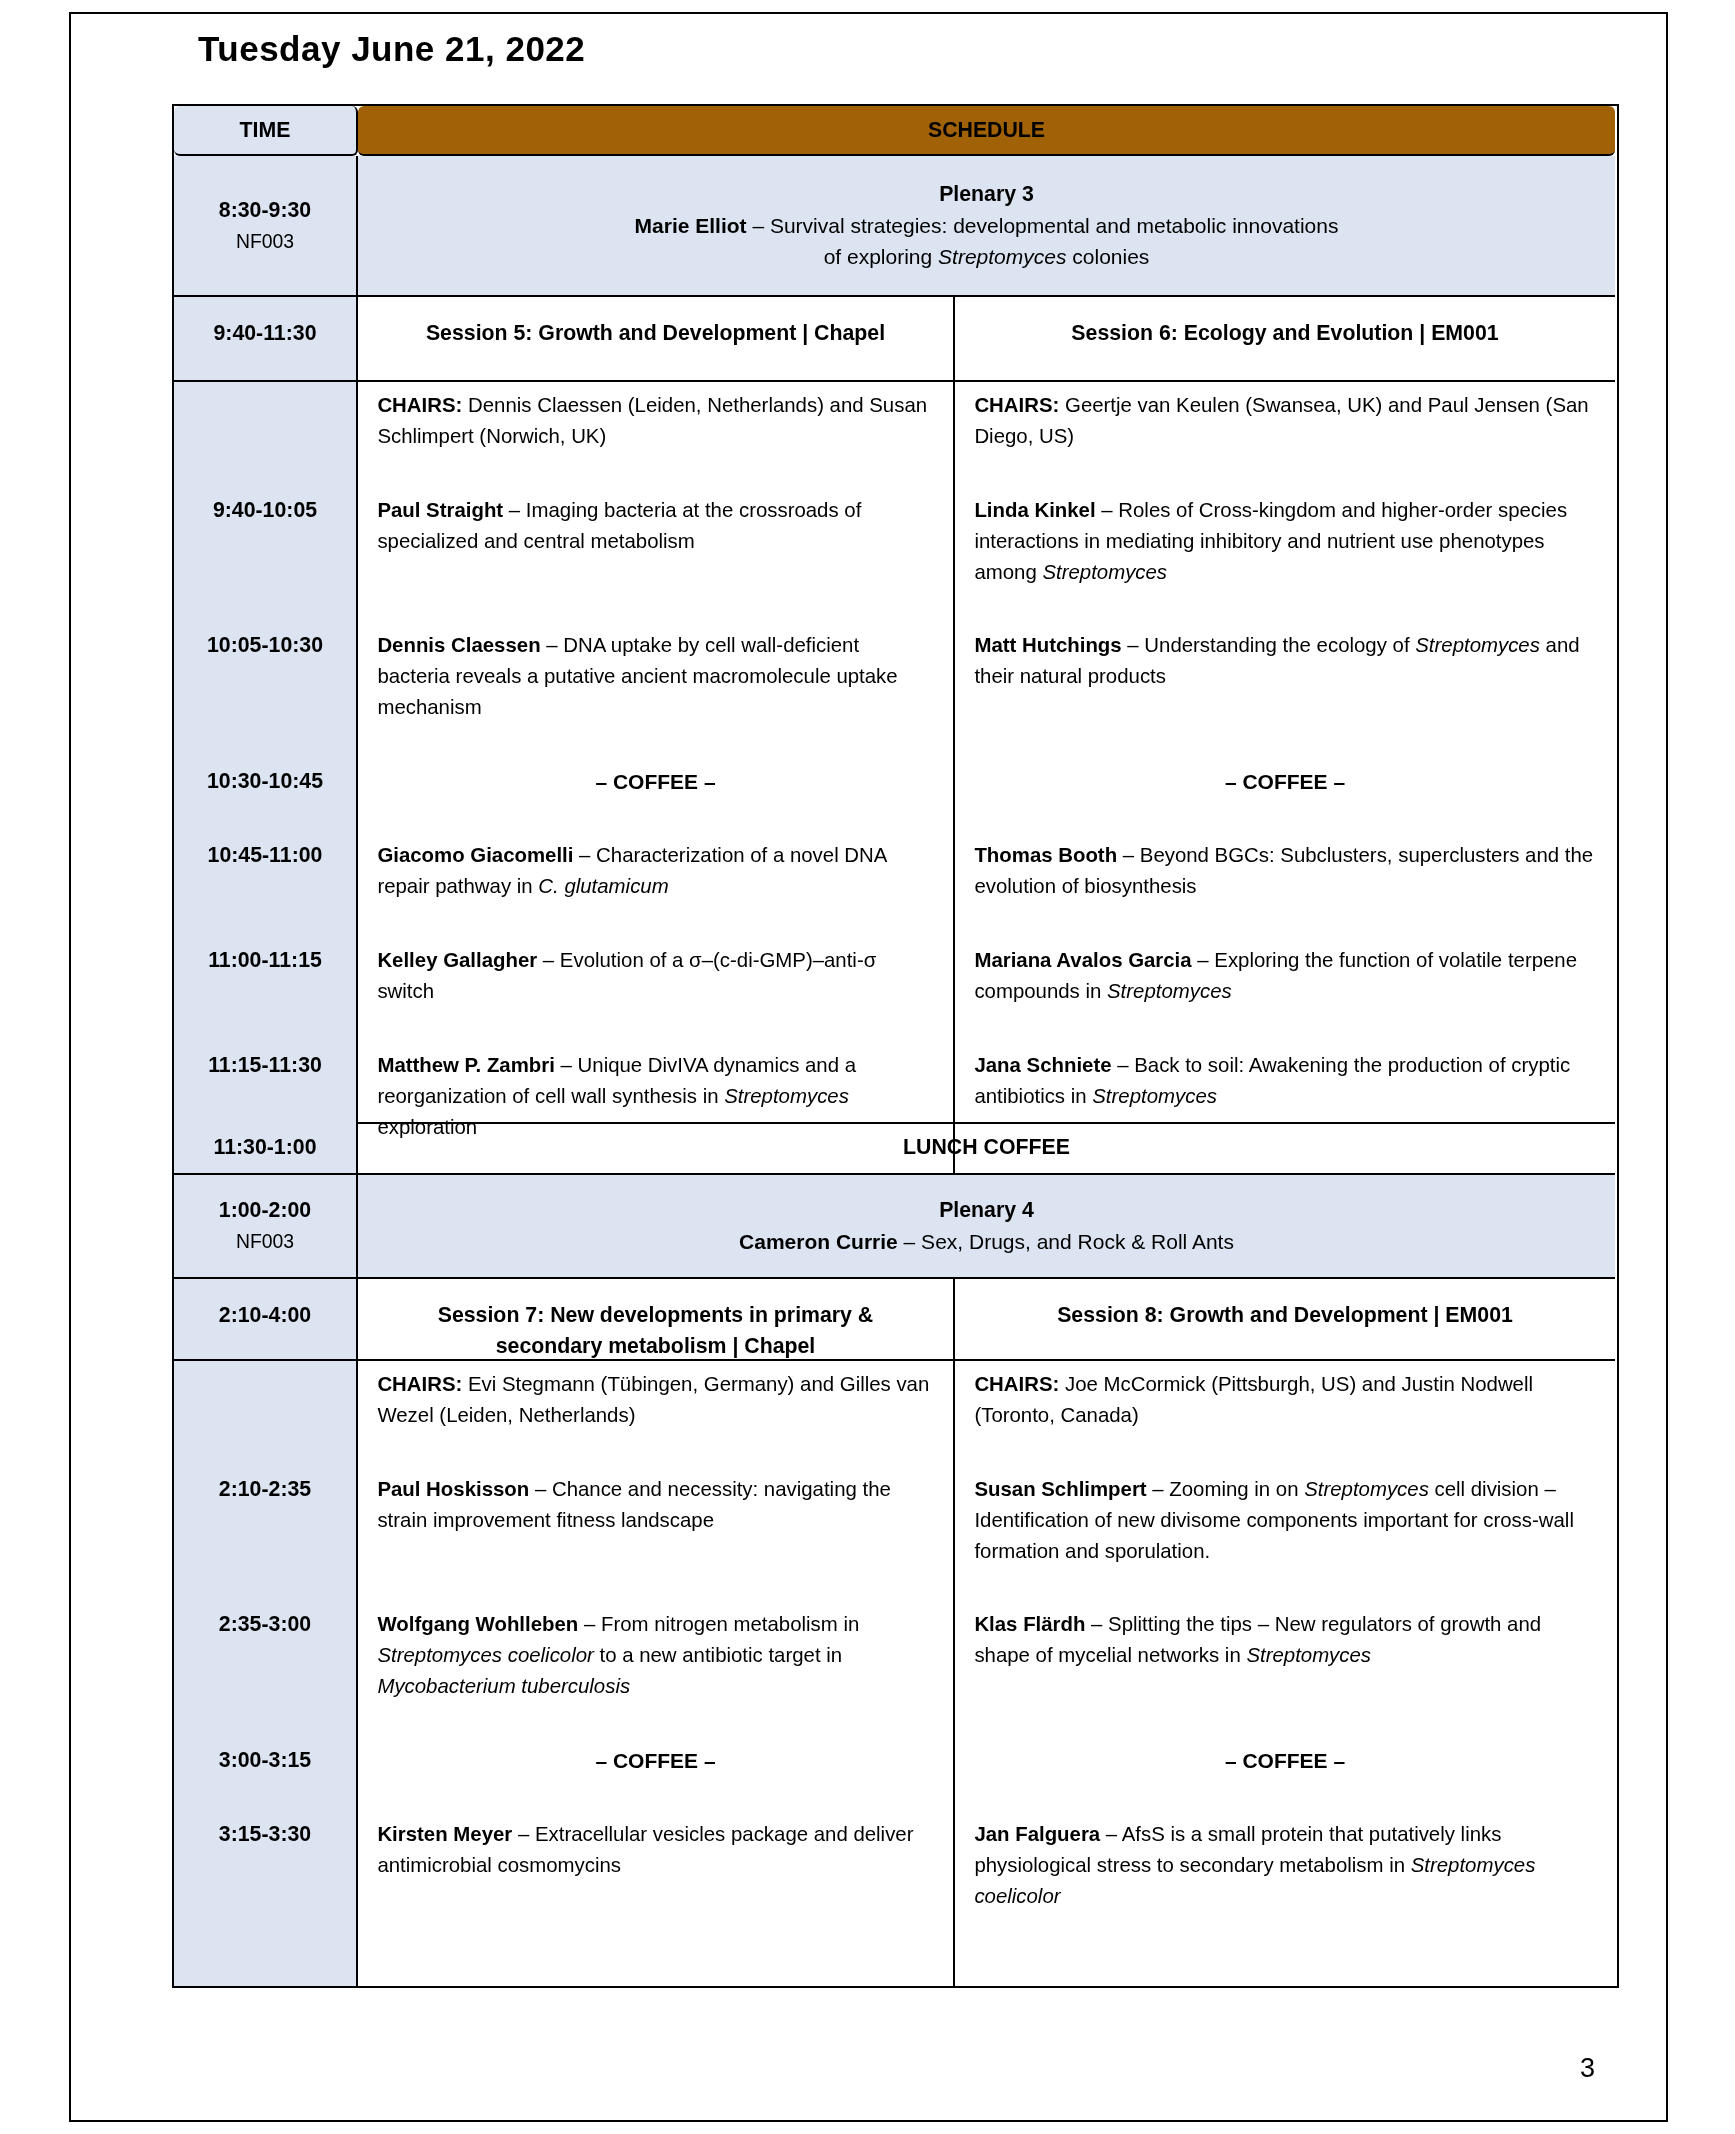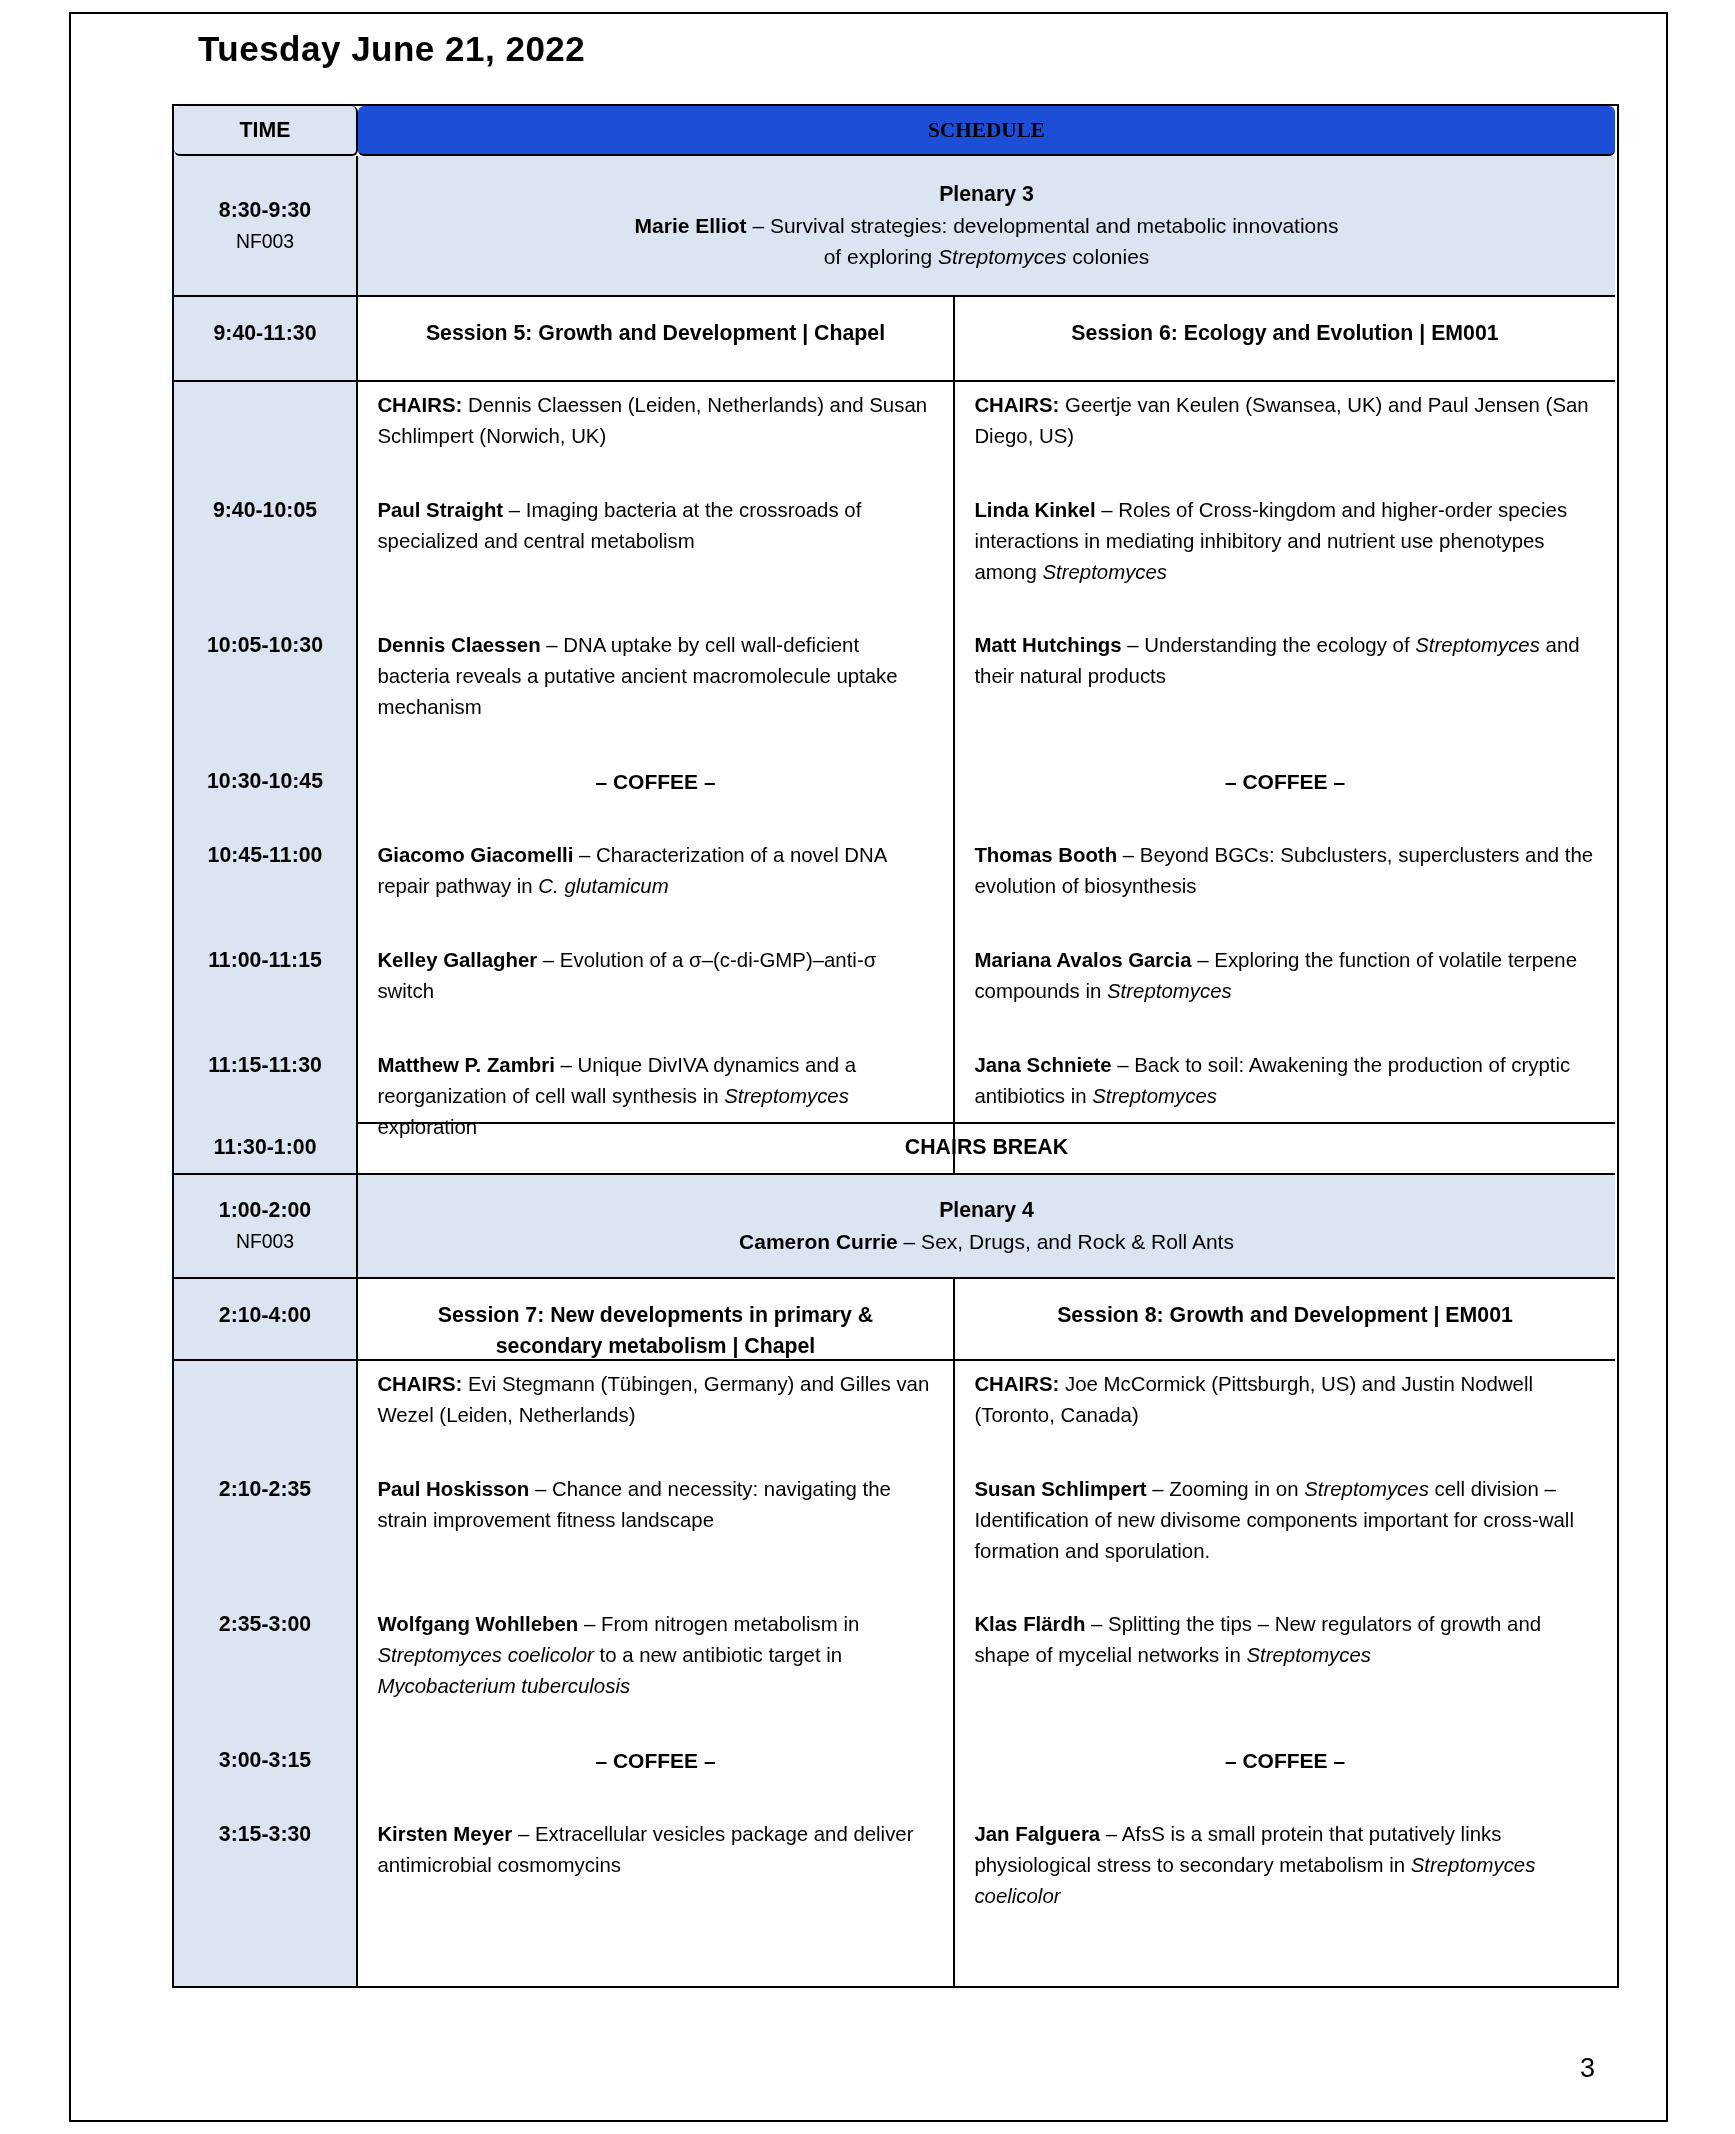--- a/index.html
+++ b/index.html
@@ -24,21 +24,21 @@
     border:2.9px solid #000;box-sizing:border-box;
     display:grid;grid-template-columns:184px 597px 660px;
     background:#fff;font-size:20.4px;line-height:31px;
   }
   .cell{
     box-sizing:border-box;border-bottom:2.9px solid #000;
     display:flex;flex-direction:column;
   }
   .vr{border-right:2.9px solid #000;}
   .blue{background:#dbe4f0;}
-  .beige{background:#1d4ed8;font-family:Liberation Serif, serif;}
+  .beige{background:#a16207;}
   .span2{grid-column:2/4;}
   .center{align-items:center;justify-content:center;text-align:center;}
   .topcenter{align-items:center;justify-content:flex-start;text-align:center;padding-top:21px;}
 
   .h-head{height:50px;border-radius:6px;}
   .h-plen3{height:141px;}
   .h-sess{height:85px;}
   .h-lunch{height:51px;}
   .h-plen4{height:104px;}
   .h-sess2{height:82px;}
@@ -126,21 +126,21 @@
 
     <div class="sub vr blue tslot time-label">11:15-11:30</div>
     <div class="sub vr talk"><span class="b">Matthew P. Zambri </span><span>– Unique DivIVA dynamics and a reorganization of cell wall synthesis in </span><span class="i">Streptomyces</span><span> exploration</span></div>
     <div class="sub talk"><span class="b">Jana Schniete </span><span>– Back to soil: Awakening the production of cryptic antibiotics in </span><span class="i">Streptomyces</span></div>
   </div>
 
   <div class="cell vr blue topcenter h-lunch" style="padding-top:7.8px;">
     <div class="time-label">11:30-1:00</div>
   </div>
   <div class="cell span2 topcenter h-lunch" style="padding-top:7.8px;">
-    <div class="lunch-label">CHAIRS BREAK</div>
+    <div class="lunch-label">LUNCH COFFEE</div>
   </div>
 
   <div class="cell vr blue center h-plen4">
     <div class="time-label">1:00-2:00</div>
     <div class="room-label">NF003</div>
   </div>
   <div class="cell blue center span2 h-plen4">
     <div class="plenary-heading">Plenary 4</div>
     <div class="plenary-line"><span class="b">Cameron Currie </span><span>– Sex, Drugs, and Rock &amp; Roll Ants</span></div>
   </div>

